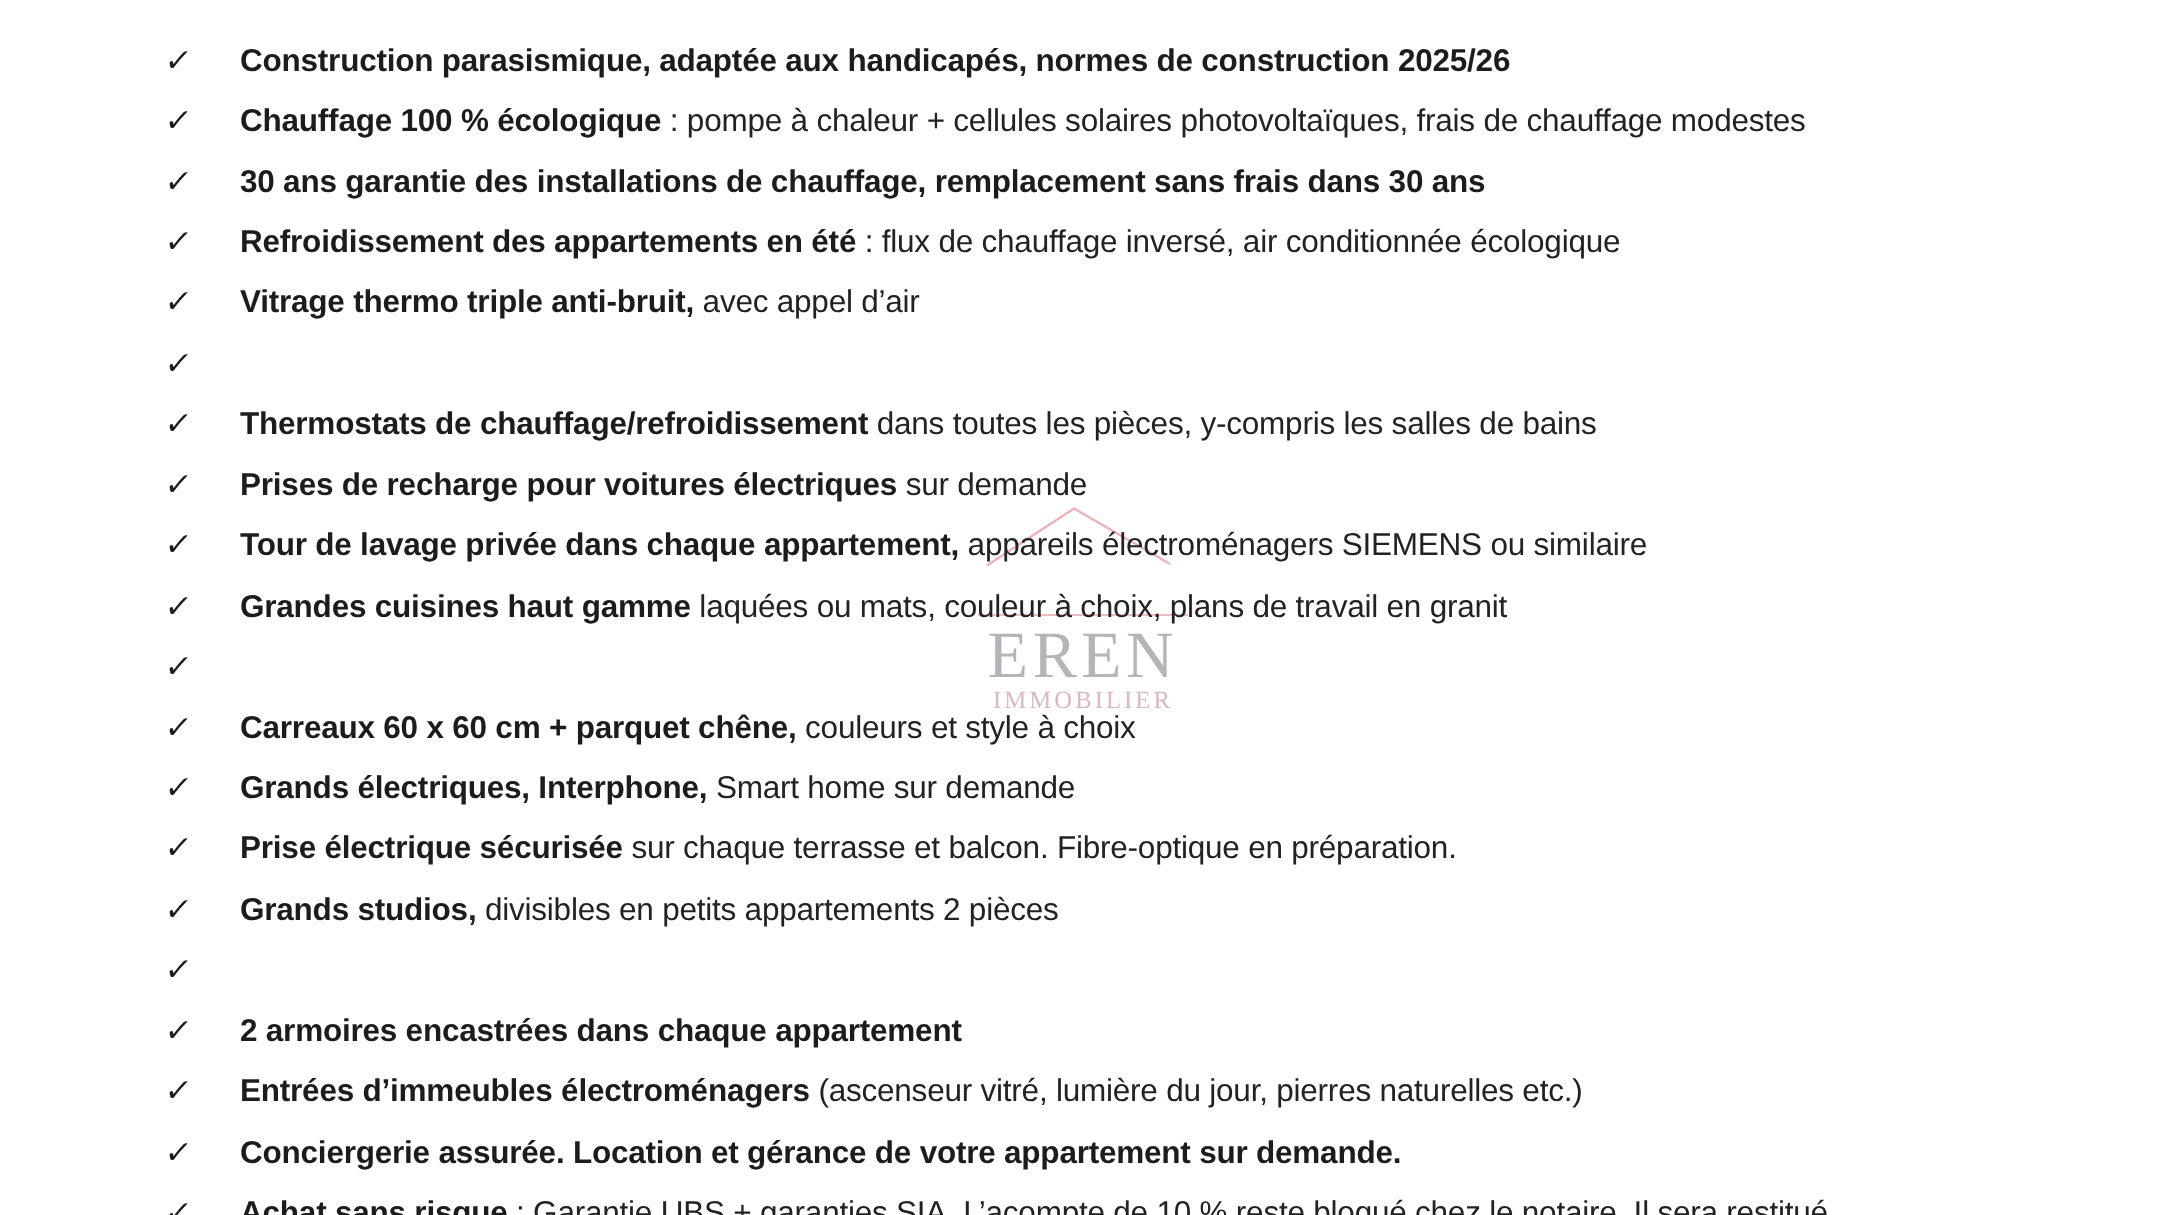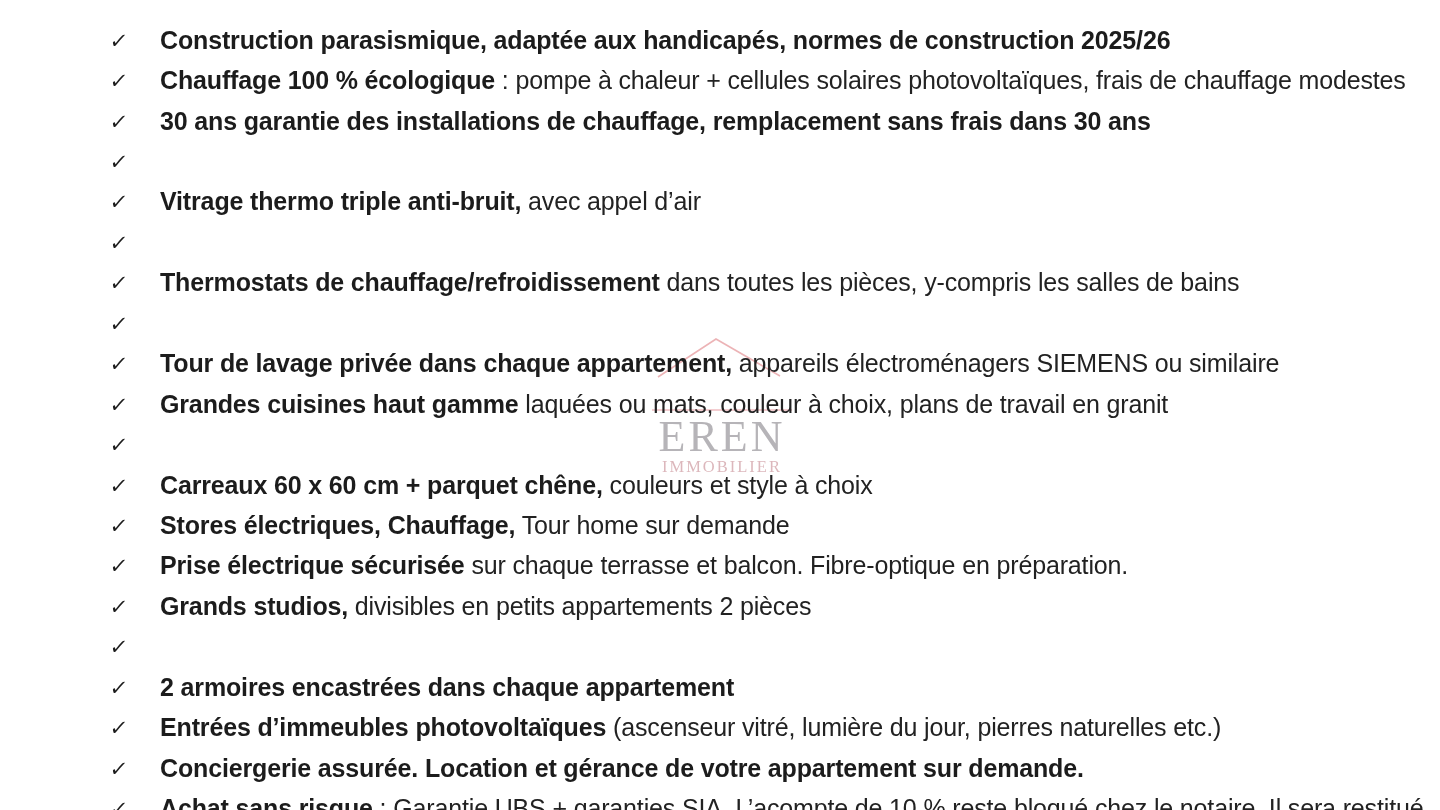--- a/index.html
+++ b/index.html
@@ -27,21 +27,21 @@
     flex: 0 0 auto;
     width: 30px;
     margin-left: 110px;
     font-size: 21px;
     line-height: 1;
     color: #1c1c1c;
     transform: skewX(-8deg);
   }
   .txt {
     margin: 0 0 0 20px;
-    font-size: 25px;
+    font-size: 21px;
     line-height: 1;
     color: #1c1c1c;
     white-space: nowrap;
     letter-spacing: -0.15px;
   }
   .txt .bold-part { font-weight: 700; }
   .txt .rest-part { font-weight: 400; color: #222222; }
   .watermark {
     position: absolute;
     left: 638px;
@@ -74,38 +74,40 @@
       <p class="txt"><span class="bold-part">Chauffage 100 % écologique</span><span class="rest-part"> : pompe à chaleur + cellules solaires photovoltaïques, frais de chauffage modestes</span></p>
     </div>
 
     <div class="row">
       <span class="check">✓</span>
       <p class="txt"><span class="bold-part">30 ans garantie des installations de chauffage, remplacement sans frais dans 30 ans</span><span class="rest-part"></span></p>
     </div>
 
     <div class="row">
       <span class="check">✓</span>
+      <p class="txt"><span class="bold-part">Refroidissement des appartements en été</span><span class="rest-part"> : flux de chauffage inversé, air conditionnée écologique</span></p>
     </div>
 
     <div class="row">
       <span class="check">✓</span>
       <p class="txt"><span class="bold-part">Vitrage thermo triple anti-bruit,</span><span class="rest-part"> avec appel d’air</span></p>
     </div>
 
     <div class="row">
       <span class="check">✓</span>
     </div>
 
     <div class="row">
       <span class="check">✓</span>
       <p class="txt"><span class="bold-part">Thermostats de chauffage/refroidissement</span><span class="rest-part"> dans toutes les pièces, y-compris les salles de bains</span></p>
     </div>
 
     <div class="row">
       <span class="check">✓</span>
+      <p class="txt"><span class="bold-part">Prises de recharge pour voitures électriques</span><span class="rest-part"> sur demande</span></p>
     </div>
 
     <div class="row">
       <span class="check">✓</span>
       <p class="txt"><span class="bold-part">Tour de lavage privée dans chaque appartement,</span><span class="rest-part"> appareils électroménagers SIEMENS ou similaire</span></p>
     </div>
 
     <div class="row">
       <span class="check">✓</span>
       <p class="txt"><span class="bold-part">Grandes cuisines haut gamme</span><span class="rest-part"> laquées ou mats, couleur à choix, plans de travail en granit</span></p>
@@ -115,21 +117,21 @@
       <span class="check">✓</span>
     </div>
 
     <div class="row">
       <span class="check">✓</span>
       <p class="txt"><span class="bold-part">Carreaux 60 x 60 cm + parquet chêne,</span><span class="rest-part"> couleurs et style à choix</span></p>
     </div>
 
     <div class="row">
       <span class="check">✓</span>
-      <p class="txt"><span class="bold-part">Stores électriques, Chauffage,</span><span class="rest-part"> Tour home sur demande</span></p>
+      <p class="txt"><span class="bold-part">Grands électriques, Interphone,</span><span class="rest-part"> Smart home sur demande</span></p>
     </div>
 
     <div class="row">
       <span class="check">✓</span>
       <p class="txt"><span class="bold-part">Prise électrique sécurisée</span><span class="rest-part"> sur chaque terrasse et balcon. Fibre-optique en préparation.</span></p>
     </div>
 
     <div class="row">
       <span class="check">✓</span>
       <p class="txt"><span class="bold-part">Grands studios,</span><span class="rest-part"> divisibles en petits appartements 2 pièces</span></p>
@@ -139,21 +141,21 @@
       <span class="check">✓</span>
     </div>
 
     <div class="row">
       <span class="check">✓</span>
       <p class="txt"><span class="bold-part">2 armoires encastrées dans chaque appartement</span><span class="rest-part"></span></p>
     </div>
 
     <div class="row">
       <span class="check">✓</span>
-      <p class="txt"><span class="bold-part">Entrées d’immeubles photovoltaïques</span><span class="rest-part"> (ascenseur vitré, lumière du jour, pierres naturelles etc.)</span></p>
+      <p class="txt"><span class="bold-part">Entrées d’immeubles électroménagers</span><span class="rest-part"> (ascenseur vitré, lumière du jour, pierres naturelles etc.)</span></p>
     </div>
 
     <div class="row">
       <span class="check">✓</span>
       <p class="txt"><span class="bold-part">Conciergerie assurée. Location et gérance de votre appartement sur demande.</span><span class="rest-part"></span></p>
     </div>
 
     <div class="row">
       <span class="check">✓</span>
       <p class="txt"><span class="bold-part">Achat sans risque</span><span class="rest-part"> : Garantie UBS + garanties SIA. L’acompte de 10 % reste bloqué chez le notaire. Il sera restitué</span></p>

